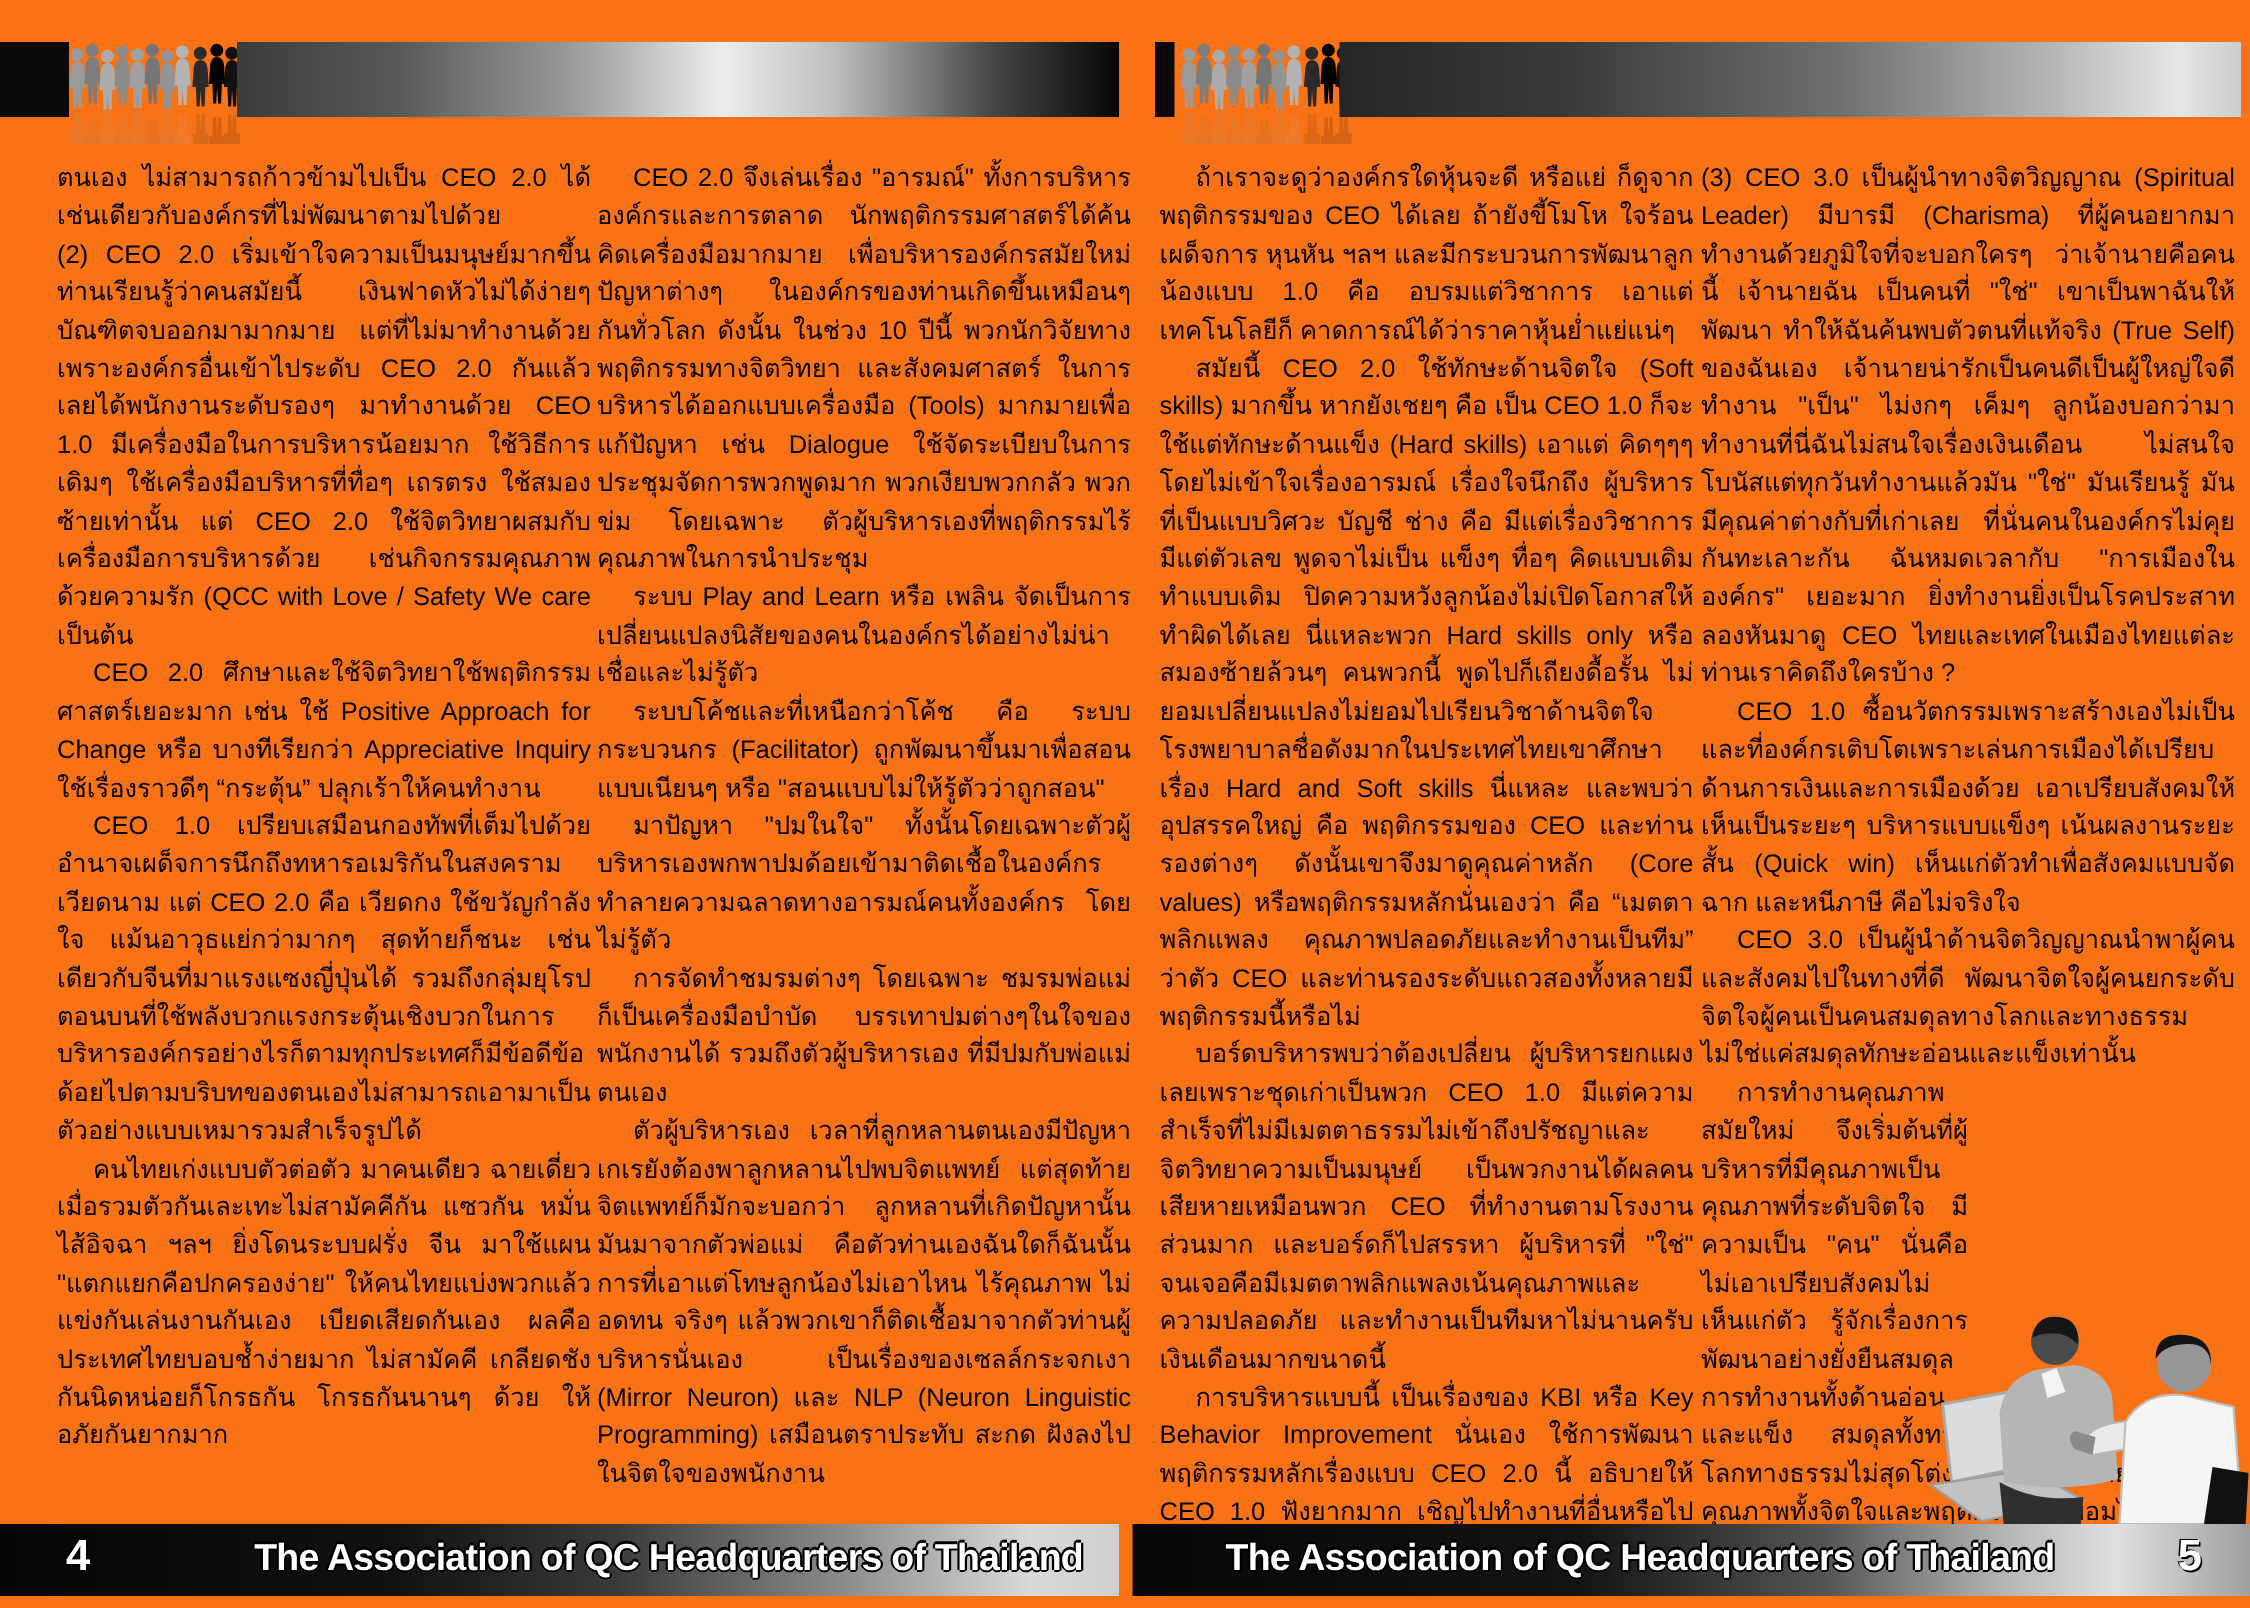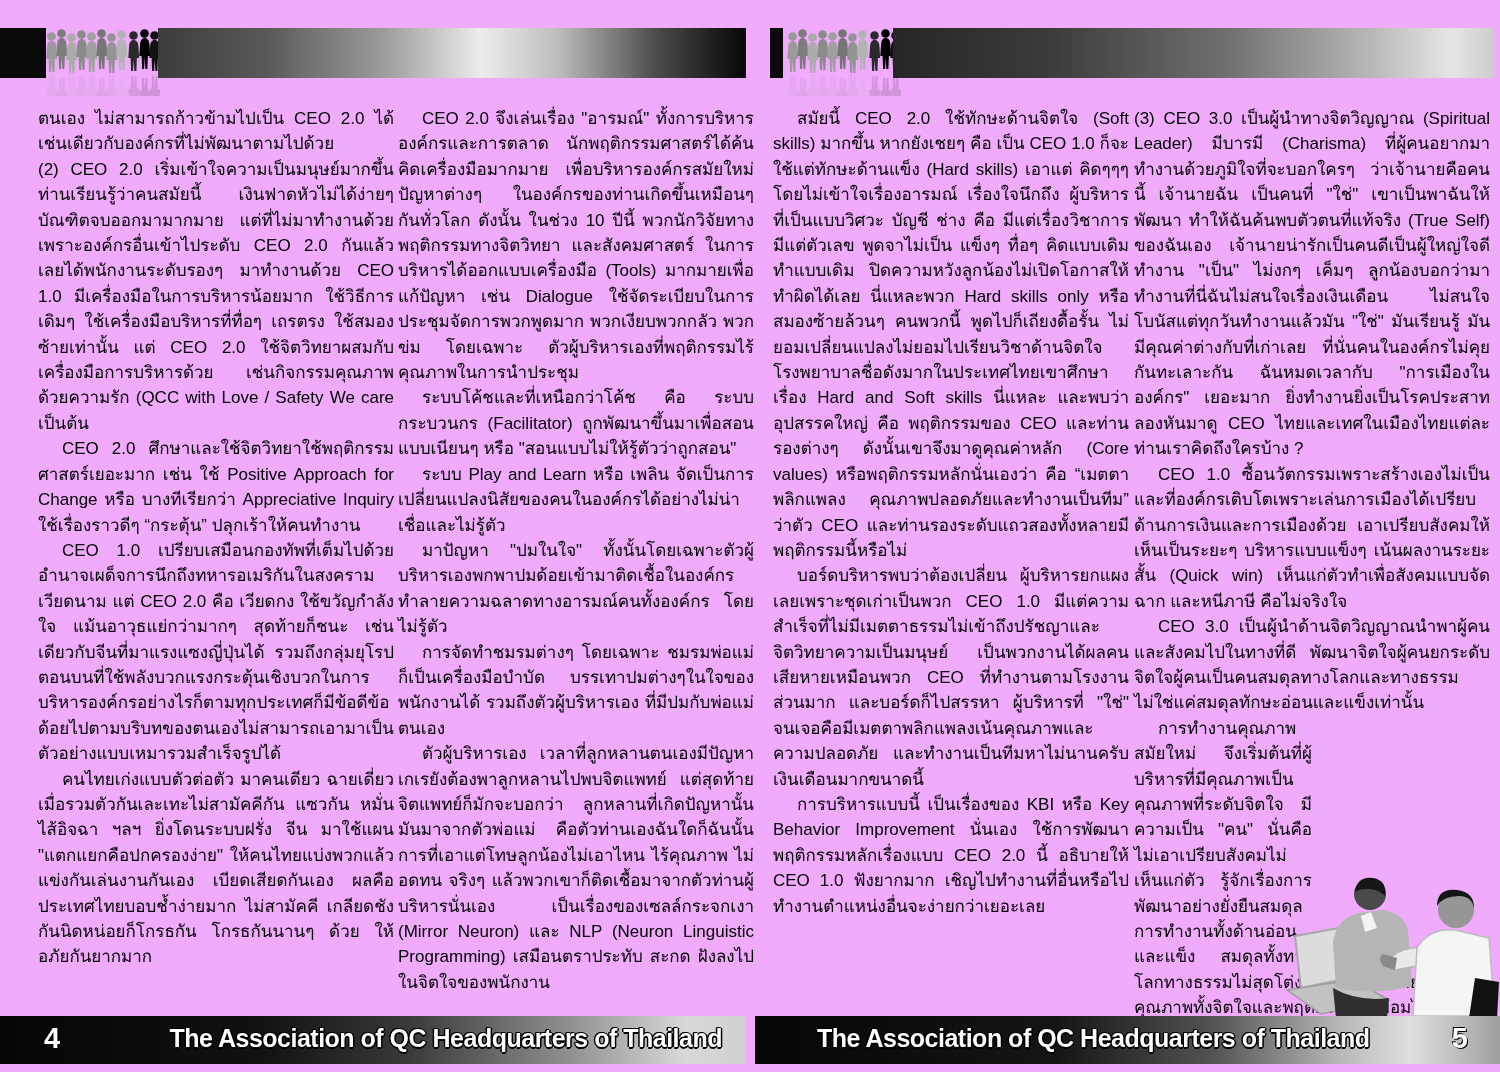--- a/index.html
+++ b/index.html
@@ -1,16 +1,16 @@
 <!DOCTYPE html>
 <html><head>
 <meta charset="utf-8">
 <style>
   html,body{margin:0;padding:0;background:#fff;}
-  #page{position:relative;width:1500px;height:1072px;background:#f0abfc;overflow:hidden;
+  #page{position:relative;width:1500px;height:1072px;background:#f97316;overflow:hidden;
         font-family:"Liberation Sans","DejaVu Sans",sans-serif;color:#000;}
 
   
   .hdr-stub{position:absolute;top:28px;height:50px;background:#0a0a0a;}
   .hdr-stub.left{left:0;width:46px;}
   .hdr-stub.right{left:770px;width:13px;}
   .hdr-bar{position:absolute;top:28px;height:50px;}
   .hdr-bar.left{left:158px;width:588px;
     background:linear-gradient(90deg,#3c3c3c 0%,#585858 18%,#9a9a9a 38%,#ededed 55%,#bdbdbd 68%,#4a4a4a 85%,#060606 100%);}
   .hdr-bar.right{left:893px;width:601px;
@@ -97,28 +97,29 @@
   <div class="col" id="col1">
     <p>ตนเอง ไม่สามารถก้าวข้ามไปเป็น CEO 2.0 ได้ เช่นเดียวกับองค์กรที่ไม่พัฒนาตามไปด้วย</p>
     <p>(2) CEO 2.0 เริ่มเข้าใจความเป็นมนุษย์มากขึ้น ท่านเรียนรู้ว่าคนสมัยนี้ เงินฟาดหัวไม่ได้ง่ายๆ บัณฑิตจบออกมามากมาย แต่ที่ไม่มาทำงานด้วยเพราะองค์กรอื่นเข้าไประดับ CEO 2.0 กันแล้วเลยได้พนักงานระดับรองๆ มาทำงานด้วย CEO 1.0 มีเครื่องมือในการบริหารน้อยมาก ใช้วิธีการเดิมๆ ใช้เครื่องมือบริหารที่ทื่อๆ เถรตรง ใช้สมองซ้ายเท่านั้น แต่ CEO 2.0 ใช้จิตวิทยาผสมกับเครื่องมือการบริหารด้วย เช่นกิจกรรมคุณภาพด้วยความรัก (QCC with Love / Safety We care เป็นต้น</p>
     <p class="ind">CEO 2.0 ศึกษาและใช้จิตวิทยาใช้พฤติกรรมศาสตร์เยอะมาก เช่น ใช้ Positive Approach for Change หรือ บางทีเรียกว่า Appreciative Inquiry ใช้เรื่องราวดีๆ “กระตุ้น” ปลุกเร้าให้คนทำงาน</p>
     <p class="ind">CEO 1.0 เปรียบเสมือนกองทัพที่เต็มไปด้วยอำนาจเผด็จการนึกถึงทหารอเมริกันในสงครามเวียดนาม แต่ CEO 2.0 คือ เวียดกง ใช้ขวัญกำลังใจ แม้นอาวุธแย่กว่ามากๆ สุดท้ายก็ชนะ เช่นเดียวกับจีนที่มาแรงแซงญี่ปุ่นได้ รวมถึงกลุ่มยุโรปตอนบนที่ใช้พลังบวกแรงกระตุ้นเชิงบวกในการบริหารองค์กรอย่างไรก็ตามทุกประเทศก็มีข้อดีข้อด้อยไปตามบริบทของตนเองไม่สามารถเอามาเป็นตัวอย่างแบบเหมารวมสำเร็จรูปได้</p>
     <p class="ind">คนไทยเก่งแบบตัวต่อตัว มาคนเดียว ฉายเดี่ยว เมื่อรวมตัวกันเละเทะไม่สามัคคีกัน แซวกัน หมั่นไส้อิจฉา ฯลฯ  ยิ่งโดนระบบฝรั่ง จีน มาใช้แผน "แตกแยกคือปกครองง่าย" ให้คนไทยแบ่งพวกแล้วแข่งกันเล่นงานกันเอง เบียดเสียดกันเอง ผลคือ ประเทศไทยบอบช้ำง่ายมาก ไม่สามัคคี เกลียดชังกันนิดหน่อยก็โกรธกัน โกรธกันนานๆ ด้วย ให้อภัยกันยากมาก</p>
   </div>
 
   <div class="col" id="col2">
     <p class="ind">CEO 2.0 จึงเล่นเรื่อง "อารมณ์" ทั้งการบริหารองค์กรและการตลาด นักพฤติกรรมศาสตร์ได้ค้นคิดเครื่องมือมากมาย เพื่อบริหารองค์กรสมัยใหม่ ปัญหาต่างๆ ในองค์กรของท่านเกิดขึ้นเหมือนๆ กันทั่วโลก ดังนั้น ในช่วง 10 ปีนี้ พวกนักวิจัยทางพฤติกรรมทางจิตวิทยา และสังคมศาสตร์ ในการบริหารได้ออกแบบเครื่องมือ (Tools) มากมายเพื่อแก้ปัญหา เช่น Dialogue ใช้จัดระเบียบในการประชุมจัดการพวกพูดมาก พวกเงียบพวกกลัว พวกข่ม โดยเฉพาะ ตัวผู้บริหารเองที่พฤติกรรมไร้คุณภาพในการนำประชุม</p>
+    <p class="ind">ระบบ Play and Learn หรือ เพลิน จัดเป็นการเปลี่ยนแปลงนิสัยของคนในองค์กรได้อย่างไม่น่าเชื่อและไม่รู้ตัว</p>
     <p class="ind">ระบบโค้ชและที่เหนือกว่าโค้ช คือ ระบบกระบวนกร (Facilitator) ถูกพัฒนาขึ้นมาเพื่อสอนแบบเนียนๆ หรือ "สอนแบบไม่ให้รู้ตัวว่าถูกสอน"</p>
-    <p class="ind">ระบบ Play and Learn หรือ เพลิน จัดเป็นการเปลี่ยนแปลงนิสัยของคนในองค์กรได้อย่างไม่น่าเชื่อและไม่รู้ตัว</p>
     <p class="ind">มาปัญหา "ปมในใจ" ทั้งนั้นโดยเฉพาะตัวผู้บริหารเองพกพาปมด้อยเข้ามาติดเชื้อในองค์กร ทำลายความฉลาดทางอารมณ์คนทั้งองค์กร โดยไม่รู้ตัว</p>
     <p class="ind">การจัดทำชมรมต่างๆ  โดยเฉพาะ ชมรมพ่อแม่ก็เป็นเครื่องมือบำบัด บรรเทาปมต่างๆในใจของพนักงานได้ รวมถึงตัวผู้บริหารเอง ที่มีปมกับพ่อแม่ตนเอง</p>
     <p class="ind">ตัวผู้บริหารเอง เวลาที่ลูกหลานตนเองมีปัญหาเกเรยังต้องพาลูกหลานไปพบจิตแพทย์ แต่สุดท้าย จิตแพทย์ก็มักจะบอกว่า ลูกหลานที่เกิดปัญหานั้นมันมาจากตัวพ่อแม่ คือตัวท่านเองฉันใดก็ฉันนั้น การที่เอาแต่โทษลูกน้องไม่เอาไหน ไร้คุณภาพ ไม่อดทน จริงๆ แล้วพวกเขาก็ติดเชื้อมาจากตัวท่านผู้บริหารนั่นเอง เป็นเรื่องของเซลล์กระจกเงา (Mirror Neuron) และ NLP (Neuron Linguistic Programming) เสมือนตราประทับ สะกด ฝังลงไปในจิตใจของพนักงาน</p>
   </div>
 
   <div class="col" id="col3">
+    <p class="ind">ถ้าเราจะดูว่าองค์กรใดหุ้นจะดี  หรือแย่  ก็ดูจากพฤติกรรมของ CEO ได้เลย ถ้ายังขี้โมโห ใจร้อนเผด็จการ หุนหัน ฯลฯ และมีกระบวนการพัฒนาลูกน้องแบบ 1.0 คือ อบรมแต่วิชาการ เอาแต่เทคโนโลยีก็ คาดการณ์ได้ว่าราคาหุ้นย่ำแย่แน่ๆ</p>
     <p class="ind">สมัยนี้ CEO 2.0 ใช้ทักษะด้านจิตใจ (Soft skills) มากขึ้น หากยังเชยๆ คือ เป็น CEO 1.0 ก็จะใช้แต่ทักษะด้านแข็ง (Hard skills) เอาแต่ คิดๆๆๆ โดยไม่เข้าใจเรื่องอารมณ์ เรื่องใจนึกถึง ผู้บริหารที่เป็นแบบวิศวะ บัญชี ช่าง คือ มีแต่เรื่องวิชาการ มีแต่ตัวเลข พูดจาไม่เป็น แข็งๆ ทื่อๆ คิดแบบเดิมทำแบบเดิม ปิดความหวังลูกน้องไม่เปิดโอกาสให้ทำผิดได้เลย นี่แหละพวก Hard skills only หรือ สมองซ้ายล้วนๆ คนพวกนี้ พูดไปก็เถียงดื้อรั้น  ไม่ยอมเปลี่ยนแปลงไม่ยอมไปเรียนวิชาด้านจิตใจ โรงพยาบาลชื่อดังมากในประเทศไทยเขาศึกษาเรื่อง Hard and Soft skills นี่แหละ และพบว่าอุปสรรคใหญ่ คือ พฤติกรรมของ CEO และท่านรองต่างๆ ดังนั้นเขาจึงมาดูคุณค่าหลัก (Core values)  หรือพฤติกรรมหลักนั่นเองว่า คือ “เมตตา พลิกแพลง คุณภาพปลอดภัยและทำงานเป็นทีม” ว่าตัว CEO และท่านรองระดับแถวสองทั้งหลายมีพฤติกรรมนี้หรือไม่</p>
     <p class="ind">บอร์ดบริหารพบว่าต้องเปลี่ยน ผู้บริหารยกแผงเลยเพราะชุดเก่าเป็นพวก CEO 1.0 มีแต่ความสำเร็จที่ไม่มีเมตตาธรรมไม่เข้าถึงปรัชญาและจิตวิทยาความเป็นมนุษย์ เป็นพวกงานได้ผลคนเสียหายเหมือนพวก CEO ที่ทำงานตามโรงงานส่วนมาก และบอร์ดก็ไปสรรหา ผู้บริหารที่ "ใช่" จนเจอคือมีเมตตาพลิกแพลงเน้นคุณภาพและความปลอดภัย และทำงานเป็นทีมหาไม่นานครับ เงินเดือนมากขนาดนี้</p>
     <p class="ind">การบริหารแบบนี้ เป็นเรื่องของ KBI หรือ Key Behavior Improvement  นั่นเอง  ใช้การพัฒนาพฤติกรรมหลักเรื่องแบบ CEO 2.0 นี้ อธิบายให้ CEO 1.0  ฟังยากมาก เชิญไปทำงานที่อื่นหรือไปทำงานตำแหน่งอื่นจะง่ายกว่าเยอะเลย</p>
   </div>
 
   <div class="col" id="col4">
     <p>(3) CEO 3.0 เป็นผู้นำทางจิตวิญญาณ (Spiritual Leader) มีบารมี (Charisma) ที่ผู้คนอยากมาทำงานด้วยภูมิใจที่จะบอกใครๆ ว่าเจ้านายคือคนนี้ เจ้านายฉัน เป็นคนที่ "ใช่" เขาเป็นพาฉันให้พัฒนา ทำให้ฉันค้นพบตัวตนที่แท้จริง (True Self) ของฉันเอง เจ้านายน่ารักเป็นคนดีเป็นผู้ใหญ่ใจดีทำงาน "เป็น" ไม่งกๆ เค็มๆ  ลูกน้องบอกว่ามาทำงานที่นี่ฉันไม่สนใจเรื่องเงินเดือน ไม่สนใจโบนัสแต่ทุกวันทำงานแล้วมัน "ใช่" มันเรียนรู้ มันมีคุณค่าต่างกับที่เก่าเลย ที่นั่นคนในองค์กรไม่คุยกันทะเลาะกัน ฉันหมดเวลากับ "การเมืองในองค์กร" เยอะมาก ยิ่งทำงานยิ่งเป็นโรคประสาทลองหันมาดู CEO ไทยและเทศในเมืองไทยแต่ละท่านเราคิดถึงใครบ้าง ?</p>
     <p class="ind">CEO 1.0 ซื้อนวัตกรรมเพราะสร้างเองไม่เป็นและที่องค์กรเติบโตเพราะเล่นการเมืองได้เปรียบด้านการเงินและการเมืองด้วย เอาเปรียบสังคมให้เห็นเป็นระยะๆ บริหารแบบแข็งๆ เน้นผลงานระยะสั้น (Quick win) เห็นแก่ตัวทำเพื่อสังคมแบบจัดฉาก และหนีภาษี คือไม่จริงใจ</p>
     <p class="ind">CEO 3.0 เป็นผู้นำด้านจิตวิญญาณนำพาผู้คนและสังคมไปในทางที่ดี พัฒนาจิตใจผู้คนยกระดับจิตใจผู้คนเป็นคนสมดุลทางโลกและทางธรรม ไม่ใช่แค่สมดุลทักษะอ่อนและแข็งเท่านั้น</p>
     <div class="wrapblock">

